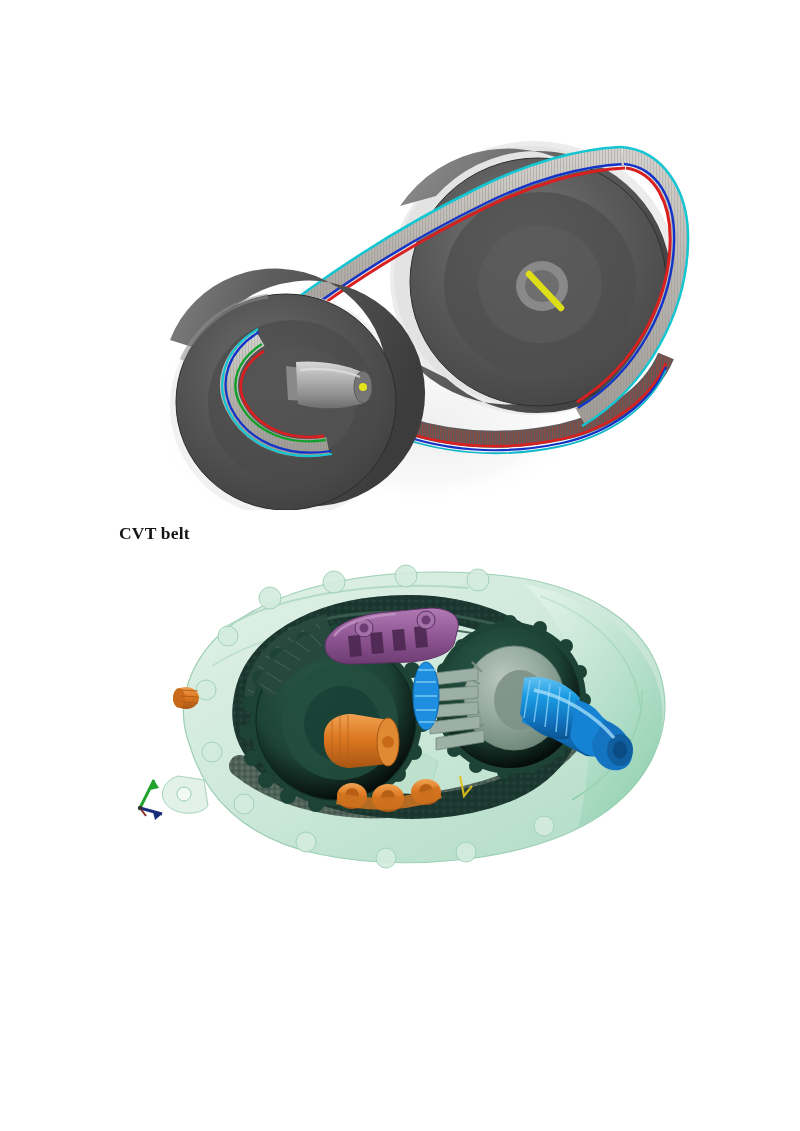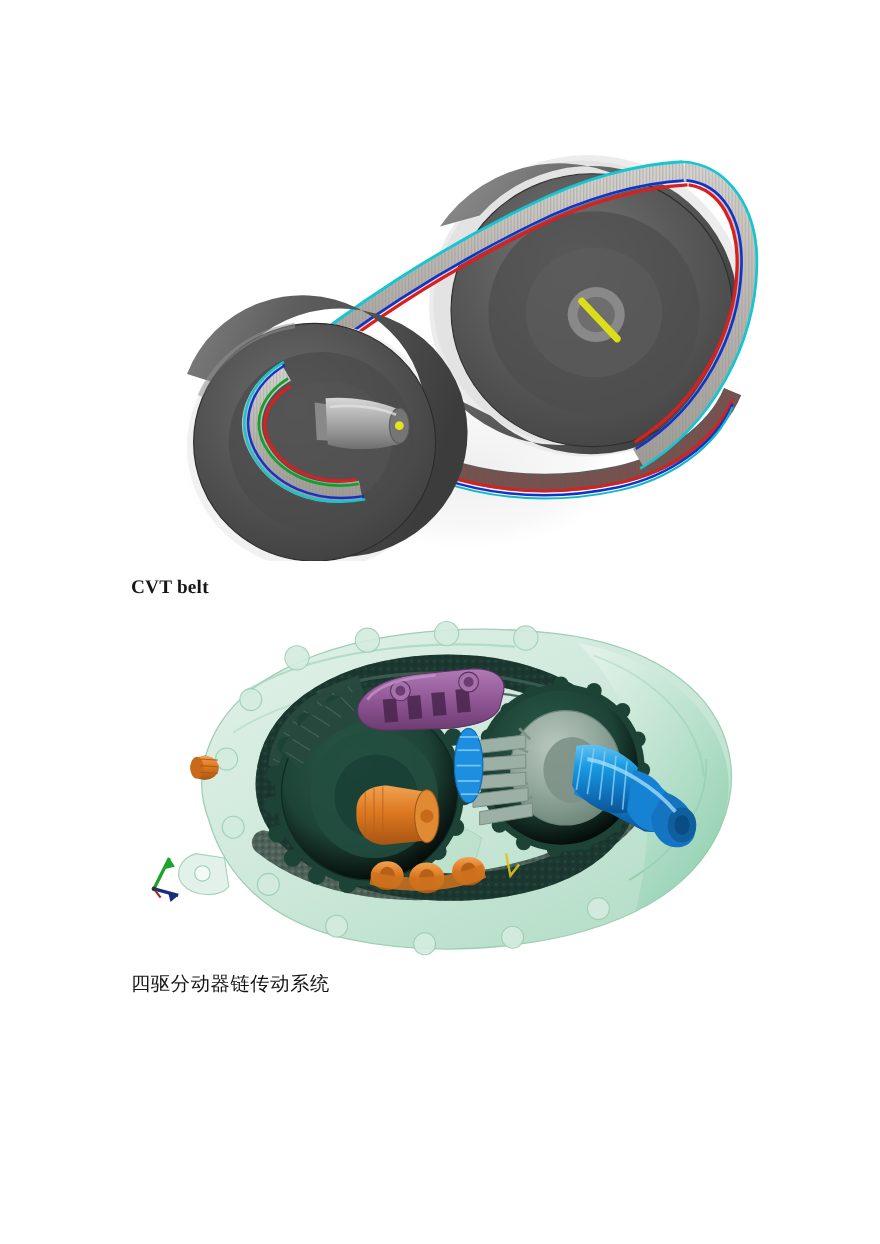--- a/index.html
+++ b/index.html
@@ -540,15 +540,14 @@
           <line x1="20" y1="258" x2="42" y2="264" stroke="#1a2d7a" stroke-width="3"></line>
           <path d="M 42 264 L 33 262 L 35 270 Z" fill="#1a2d7a"></path>
           <line x1="20" y1="258" x2="26" y2="266" stroke="#8a3030" stroke-width="2"></line>
           <circle cx="20" cy="258" r="2.2" fill="#333333"></circle>
         </g>
 
       </g>
     </svg>
   </div>
 
-  <div class="caption caption-cn">四驱分动器链传动系统</div>
 
 </div>
 
 </body></html>

